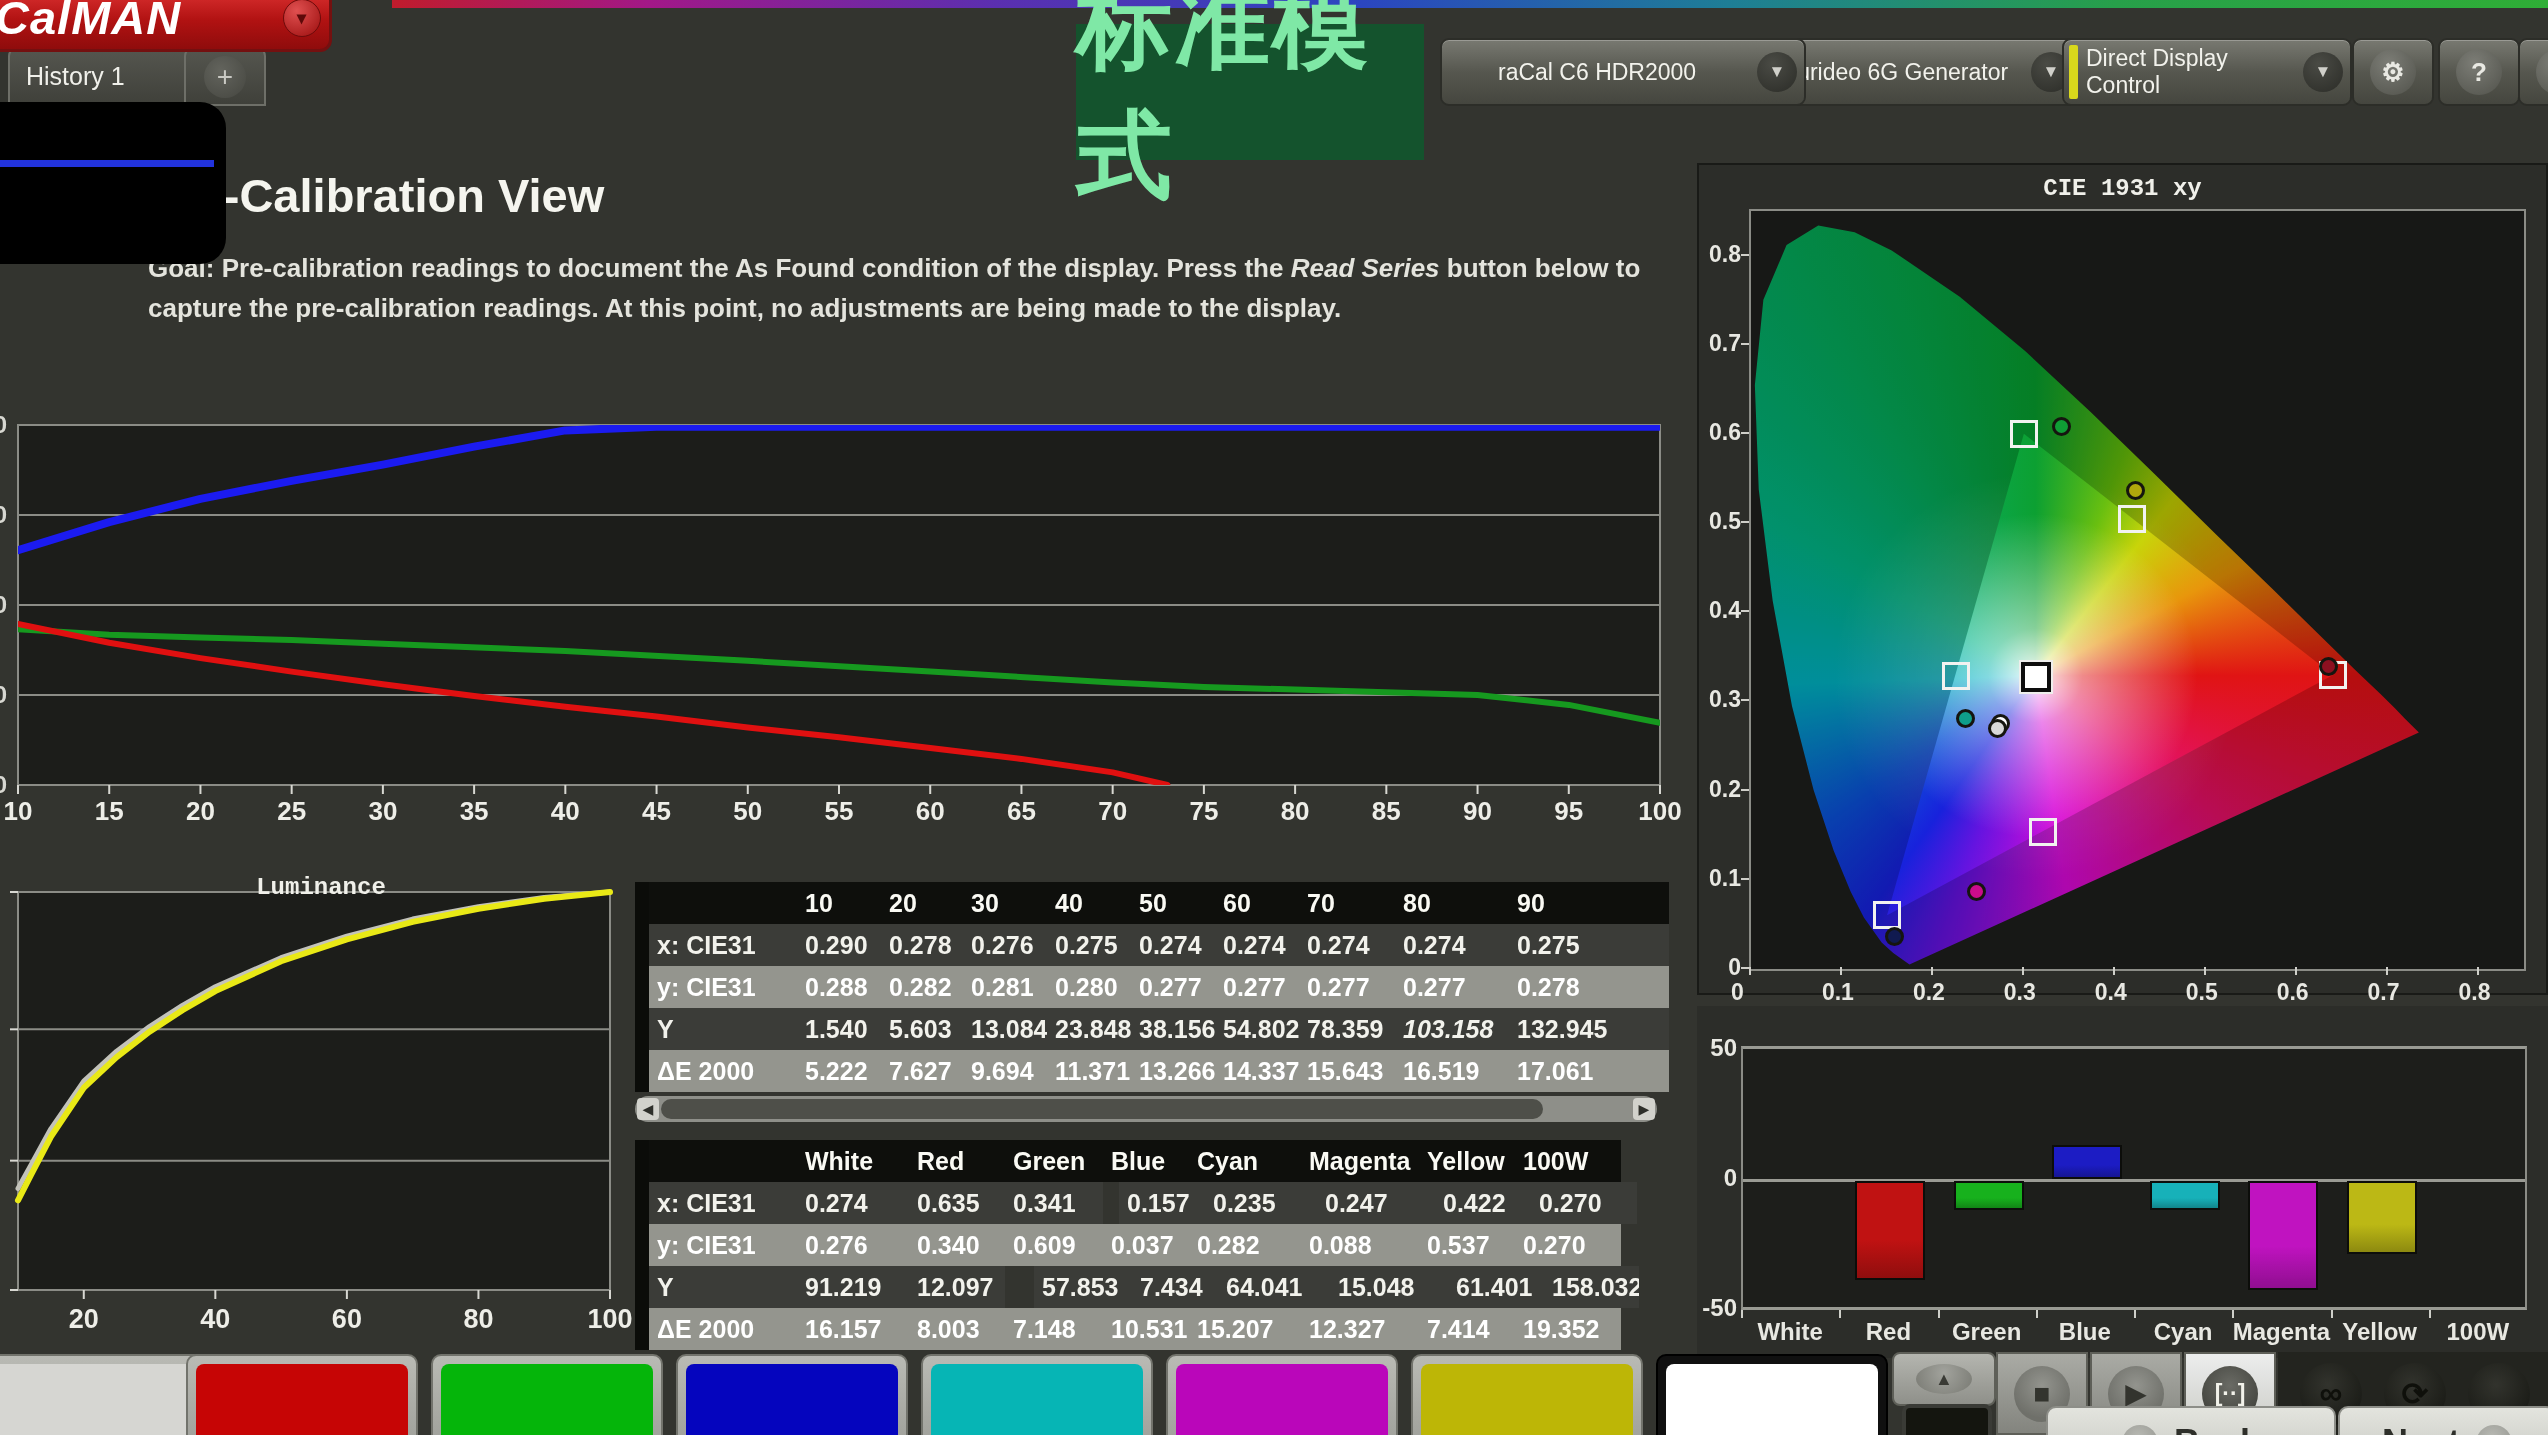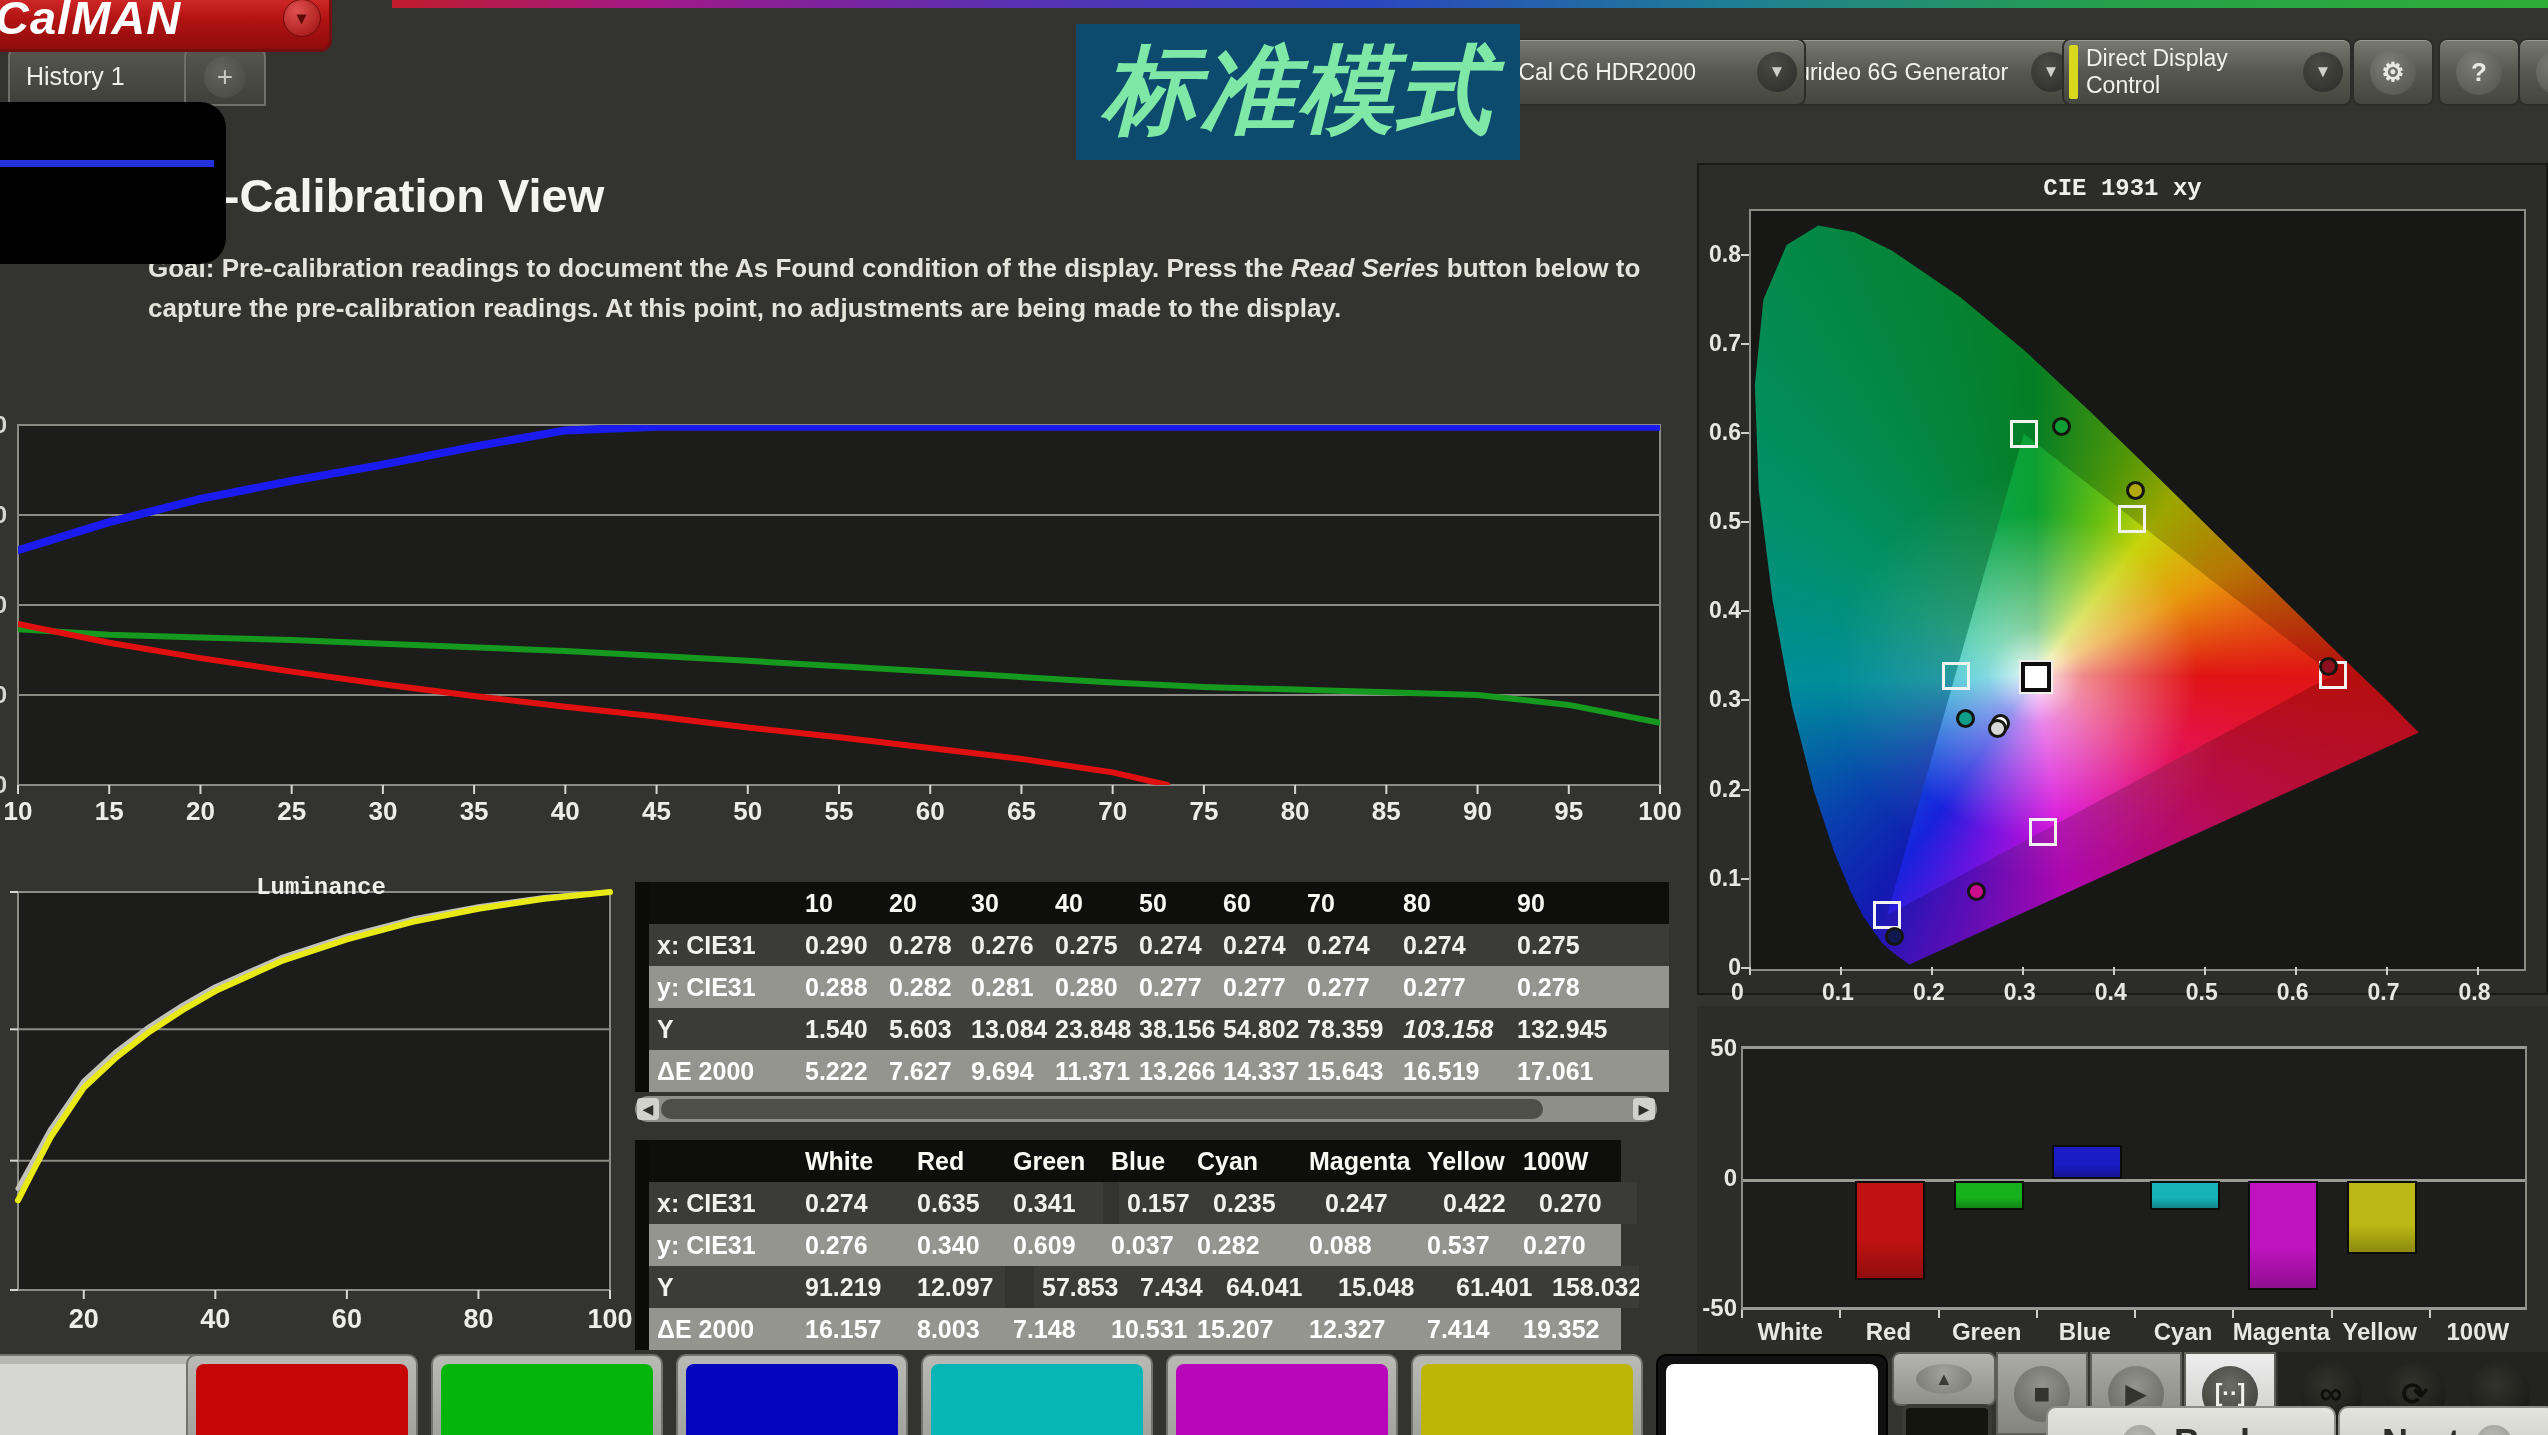--- a/index.html
+++ b/index.html
@@ -37,22 +37,22 @@
   #btn-meter{left:1440px;width:306px;padding-left:56px;z-index:1;}
   #btn-source{left:1754px;width:300px;padding-left:22px;}
   #btn-display{left:2062px;width:264px;padding-left:22px;}
   .icon-btn{top:38px;height:64px;width:78px;justify-content:center;padding:0;}
   .icon-btn .glyph-circle{width:46px;height:46px;border-radius:50%;
     background:radial-gradient(circle at 40% 30%,#7c7d76,#51524b);display:flex;align-items:center;justify-content:center;
     color:#e9e9e3;font-size:26px;font-weight:bold;}
   #btn-gear{left:2352px;} #btn-help{left:2438px;} #btn-collapse{left:2518px;}
 
   
-  .mode-overlay{left:1076px;top:24px;width:444px;height:136px;background:#0c4a6e;z-index:6;
-    display:flex;align-items:center;justify-content:center;color:#7fe8a6;font-size:96px;font-weight:bold;letter-spacing:2px;font-style:italic;}
+  .mode-overlay{left:1076px;top:24px;width:348px;height:136px;background:#14532d;z-index:6;
+    display:flex;align-items:center;justify-content:center;color:#7fe8a6;font-size:96px;font-weight:bold;letter-spacing:2px;}
 
   
   .isf-logo{left:-46px;top:102px;width:272px;height:162px;background:#000;border-radius:26px;z-index:2;overflow:hidden;}
   .isf-line{position:absolute;left:0;right:12px;top:58px;height:7px;background:#2233dd;}
   .isf-text{position:absolute;left:48px;top:-18px;font-family:"Liberation Serif",serif;font-style:italic;
     font-weight:bold;font-size:140px;letter-spacing:2px;}
   .isf-i{color:#d02020;} .isf-s{color:#28a828;} .isf-f{color:#3a3ae8;}
 
   .view-title{left:148px;top:168px;font-size:47px;font-weight:bold;color:#f5f5ef;}
   .view-goal{left:148px;top:248px;width:1560px;font-size:26px;line-height:40px;font-weight:bold;color:#e4e4dd;}

